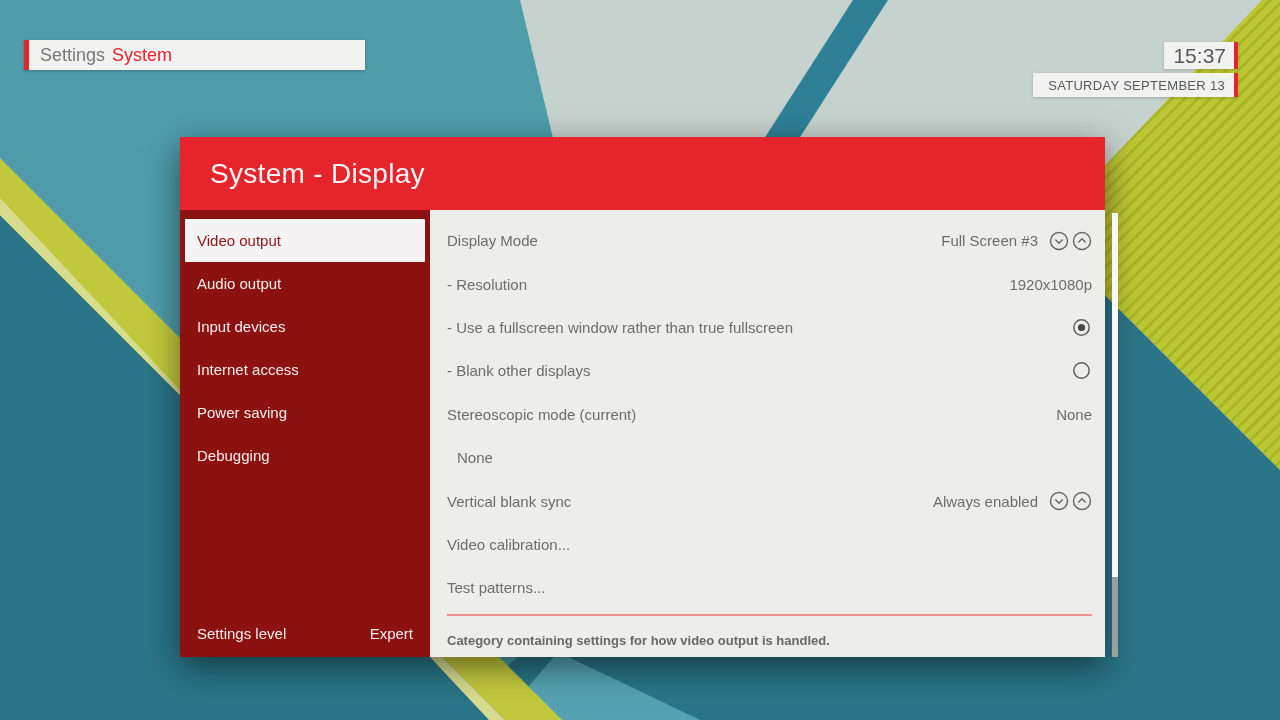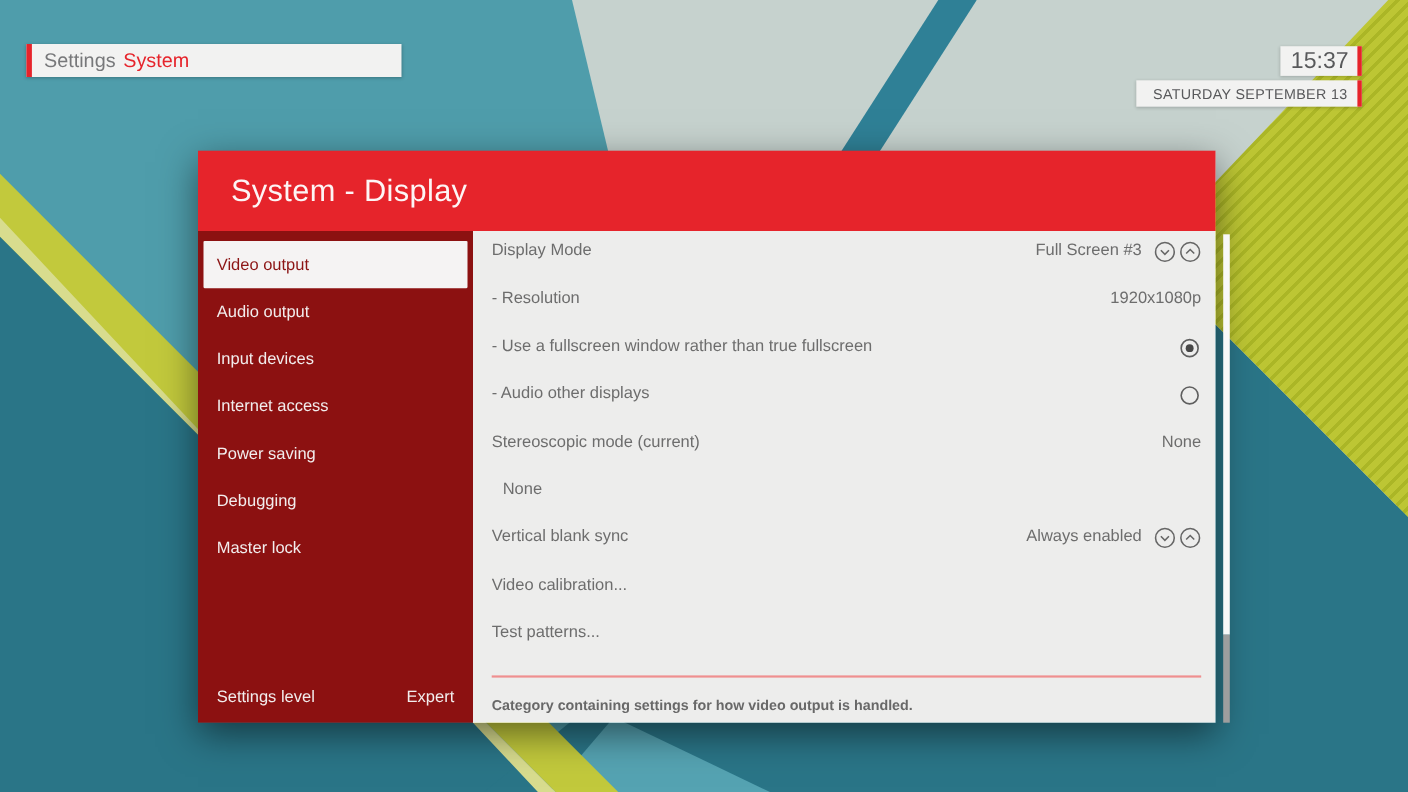--- a/index.html
+++ b/index.html
@@ -75,21 +75,21 @@
     display:flex;align-items:center;justify-content:space-between;
     color:#f2eded;font-size:15px;
   }
   .sb-footer .lab{margin-left:17px;}
   .sb-footer .val{margin-right:17px;}
 
   
   .panel{width:675px;height:447px;background:#ededec;position:relative;flex:0 0 auto;}
   .rows{position:absolute;left:0;top:9px;width:675px;}
   .row{
-    height:43.4px;display:flex;align-items:flex-start;
+    height:43.4px;display:flex;align-items:center;
     padding:0 13px 0 17px;box-sizing:border-box;
     color:#6d6d6d;font-size:15px;
   }
   .row .lab{flex:1 1 auto;white-space:nowrap;overflow:hidden;}
   .row .val{margin-left:10px;white-space:nowrap;}
   .row .icons{display:flex;align-items:center;margin-left:8px;}
   .row .icon{display:flex;align-items:center;margin-left:3px;}
   .panel-sep{
     position:absolute;left:17px;right:13px;top:404px;height:2px;background:#ef8f8f;
   }
@@ -144,23 +144,20 @@
           </div>
           <div class="sb-item">
             <span>Internet access</span>
           </div>
           <div class="sb-item">
             <span>Power saving</span>
           </div>
           <div class="sb-item">
             <span>Debugging</span>
           </div>
-          <div class="sb-item">
-            <span>Master lock</span>
-          </div>
         </div>
       <div class="sb-footer">
         <span class="lab">Settings level</span>
         <span class="val">Expert</span>
       </div>
     </div>
     <div class="panel">
       <div class="rows">
           <div class="row">
             <span class="lab">Display Mode</span>
@@ -187,21 +184,21 @@
           <div class="row">
             <span class="lab">- Use a fullscreen window rather than true fullscreen</span>
             <span class="icon">
               <svg viewBox="0 0 24 24" width="21" height="21">
                 <circle cx="12" cy="12" r="8.8" fill="none" stroke="#5f5f5f" stroke-width="1.7"></circle>
                 <circle cx="12" cy="12" r="4.1" fill="#474747"></circle>
               </svg>
             </span>
           </div>
           <div class="row">
-            <span class="lab">- Audio other displays</span>
+            <span class="lab">- Blank other displays</span>
             <span class="icon">
               <svg viewBox="0 0 24 24" width="21" height="21">
                 <circle cx="12" cy="12" r="8.8" fill="none" stroke="#5f5f5f" stroke-width="1.7"></circle>
               </svg>
             </span>
           </div>
           <div class="row">
             <span class="lab">Stereoscopic mode (current)</span>
             <span class="val">None</span>
           </div>

